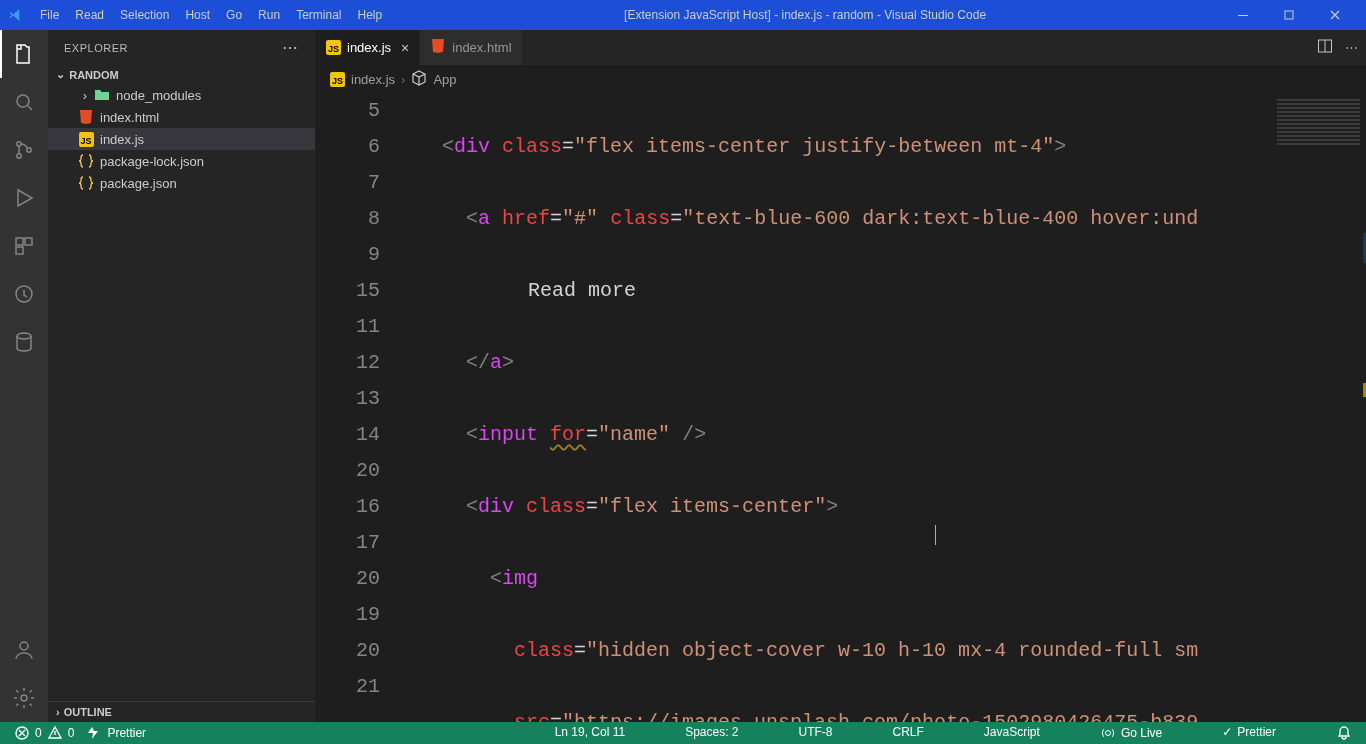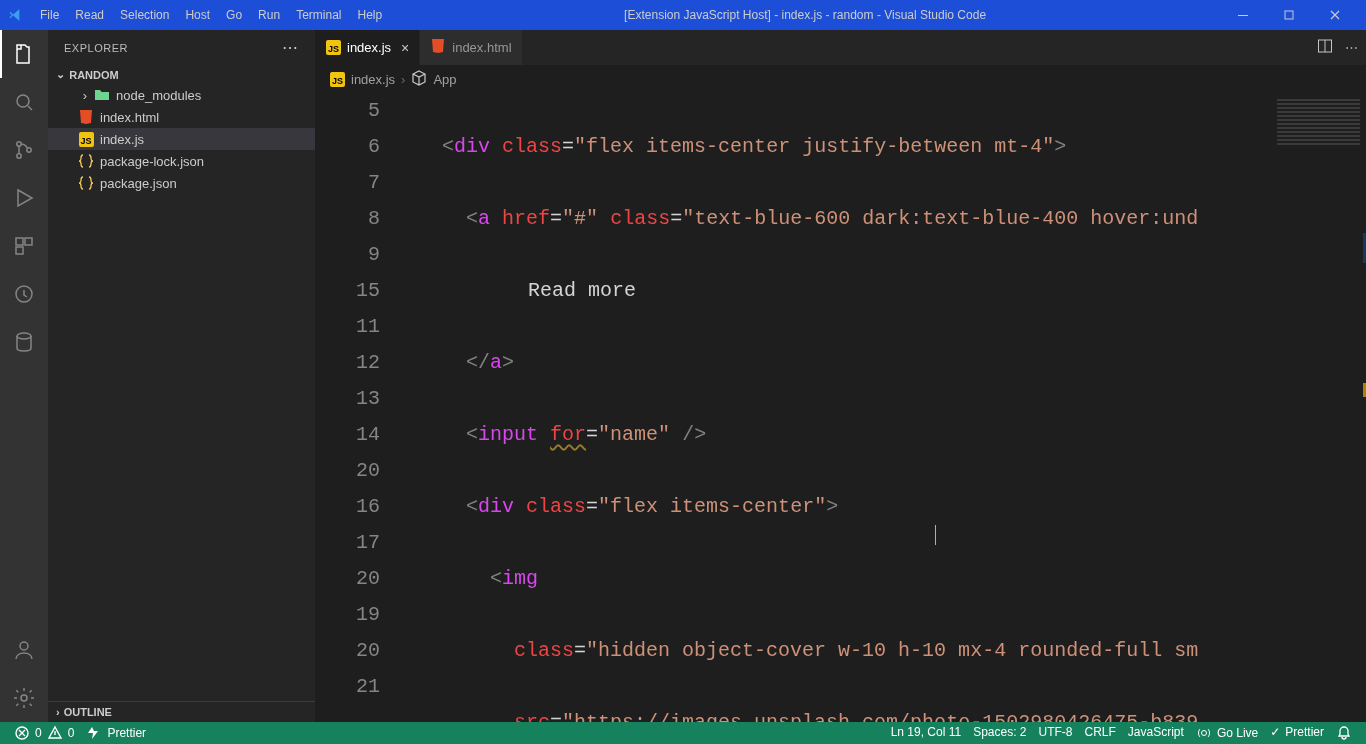--- a/index.html
+++ b/index.html
@@ -180,21 +180,21 @@
 
 .statusbar {
   height:22px;
   background:#16825d;
   color:#ffffff;
   display:flex; align-items:center;
   font-size:12px;
   padding:0 8px;
 }
 .statusbar .sb-item { display:flex; align-items:center; gap:5px; padding:0 6px; height:100%; }
-.statusbar .sb-right { margin-left:auto; display:flex; }
+.statusbar .sb-right { margin-left:auto; display:flex;gap:48px; }
 
 .ico-js { background:#f1c40f; color:#000; font-size:9px; font-weight:700; width:15px; height:15px; display:inline-flex; align-items:flex-end; justify-content:flex-end; padding:1px 2px; border-radius:2px; }
 .ico-html { color:#e44d26; }
 .ico-json { color:#f3c95b; }
 .ico-folder-green { color:#6fd48f; }
 .ico-cube { color:#cccccc; }
 
 svg.icon16 { width:16px; height:16px; }
 svg.icon24 { width:24px; height:24px; }
 

